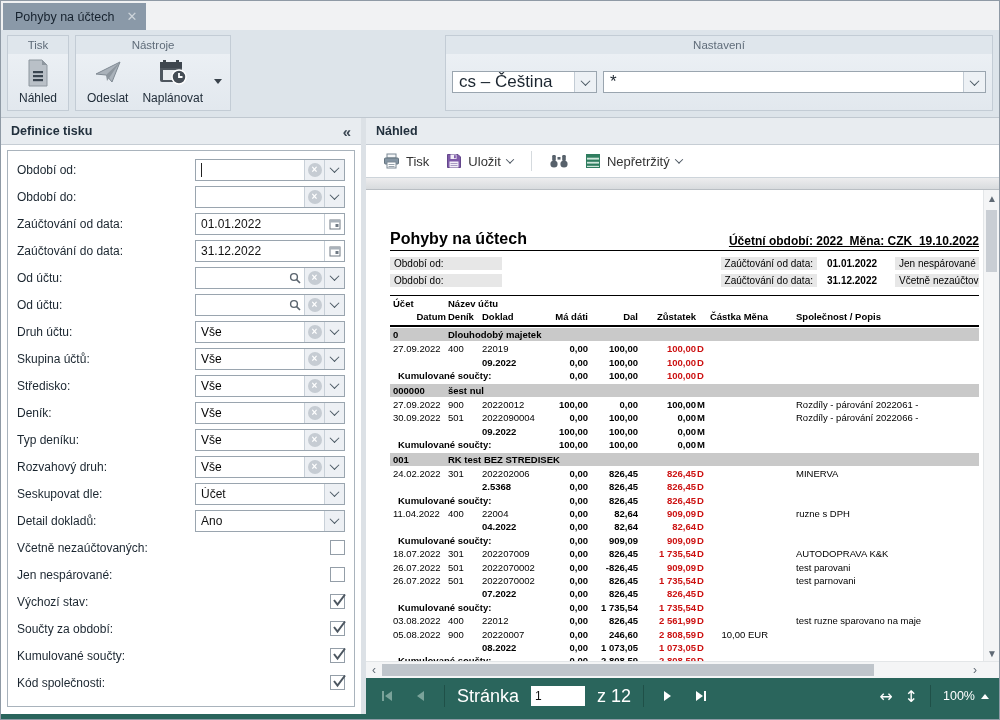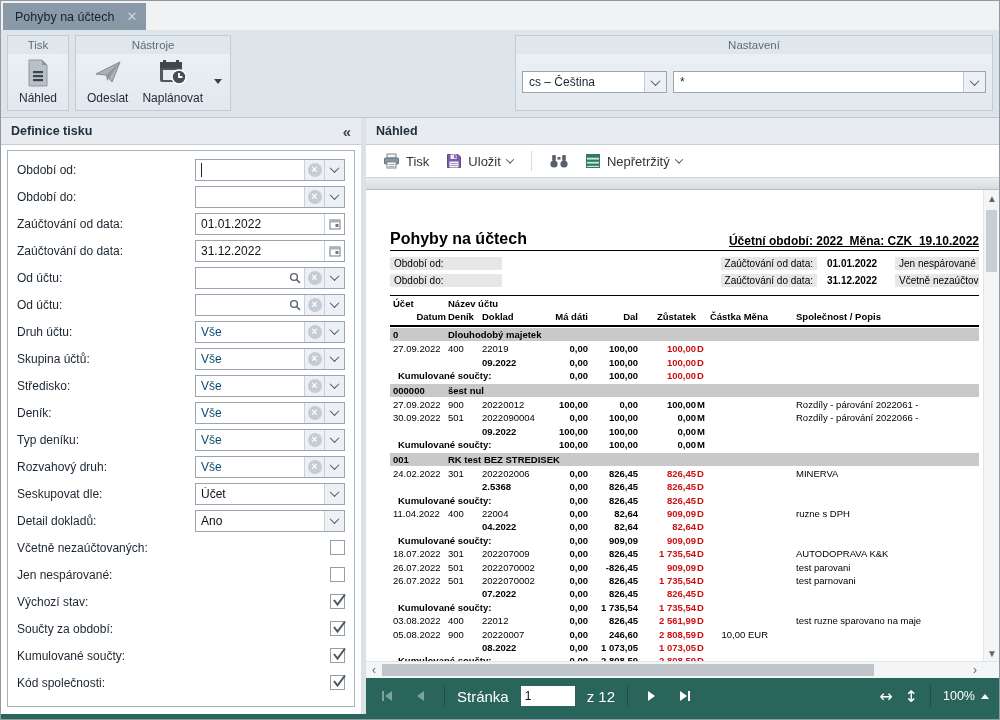--- a/index.html
+++ b/index.html
@@ -17,23 +17,23 @@
           padding:5px 6px 6px 6px;flex:none}
   .rgroup{border:1px solid #c3ccd5;background:linear-gradient(#eef2f6,#e2e8ee);display:flex;flex-direction:column}
   .rgroup-caption{height:18px;line-height:18px;text-align:center;font-size:11.5px;color:#5f6c79;background:#dfe6ec}
   .rgroup-body{flex:1;display:flex;align-items:stretch;padding:2px 4px 3px 4px}
   .rbtn{display:flex;flex-direction:column;align-items:center;justify-content:space-between;
         padding:3px 7px 2px 7px;font-size:12px;color:#222e3a;cursor:default}
   .rbtn svg{flex:none}
   .drop-arrow{width:0;height:0;border-left:4px solid transparent;border-right:4px solid transparent;
               border-top:5px solid #3a434c;align-self:center;margin:0 4px}
   .rspacer{flex:1}
-  .g-nastaveni{width:478px}
+  .g-nastaveni{width:548px}
   .g-nastaveni .rgroup-body{align-items:center;gap:6px;padding:0 6px}
-  .select{background:#fff;border:1px solid #9aa5af;height:22px;display:flex;align-items:center;font-size:12px;color:#1c2630}
+  .select{background:#fff;border:1px solid #9aa5af;height:22px;display:flex;align-items:center;font-size:17px;color:#1c2630}
   .select .val{flex:1;padding:0 6px;white-space:nowrap;overflow:hidden}
   .select .chev-seg{width:22px;align-self:stretch;border-left:1px solid #c3ccd5;background:#edf1f5;
                     display:grid;place-items:center}
   .sel-lang{width:145px}
   .sel-star{flex:1}
   .chevron{width:7px;height:7px;border-right:1.6px solid #4a5863;border-bottom:1.6px solid #4a5863;
            transform:rotate(45deg) translate(-1px,-1px)}
 
   
   .main{flex:1;display:flex;min-height:0}
@@ -46,21 +46,21 @@
                 font-size:12.5px;font-weight:bold;color:#22303d}
   .collapse-btn{font-size:15px;font-weight:bold;color:#3c4854;cursor:default}
 
   
   .lp-body{flex:1;position:relative;background:#fff;min-height:0}
   .fields-box{position:absolute;inset:5px 6px 7px 6px;border:1px solid #a9b3bc;padding-top:5px;overflow:hidden}
   .frow{display:flex;align-items:center;height:27px;padding:0 9px}
   .flabel{flex:1;font-size:12px;color:#1b2630;white-space:nowrap;overflow:hidden}
   .ctl{width:150px;height:22px;border:1px solid #9aa5af;background:#fff;display:flex;align-items:center;flex:none}
   .cval{flex:1;font-size:12px;color:#111;padding:0 5px;white-space:nowrap;overflow:hidden}
-  .cval.ph{color:#0c4a6e}
+  .cval.ph{color:#000000}
   .caret{display:inline-block;width:1px;height:14px;background:#222;vertical-align:middle}
   .seg{width:20px;align-self:stretch;display:grid;place-items:center;border-left:1px solid #c8d0d8;background:#edf0f4;flex:none}
   .seg.white{background:#fff}
   .search-hold{width:18px;display:grid;place-items:center;flex:none}
   .clear-circle{width:14px;height:14px;border-radius:50%;background:#c6ccd3;color:#fff;font-size:10px;
                 line-height:14px;text-align:center;font-weight:bold}
   .cb{width:15px;height:15px;border:1px solid #949ea8;background:#fff;position:relative;flex:none}
   .cb svg{position:absolute;left:0;top:-2px}
 
   
@@ -119,21 +119,21 @@
   .hscroll{height:17px;flex:none;background:#f4f5f6;border-top:1px solid #e3e6e8;position:relative}
   .hthumb{position:absolute;top:2px;bottom:2px;left:16px;width:492px;background:#bfc5cb}
   .harrow{position:absolute;top:0;bottom:0;width:16px;display:grid;place-items:center;color:#5f6974;font-size:12px}
   .harrow.left{left:0}
   .harrow.right{right:16px}
 
   
   .pagebar{height:36px;flex:none;background:#2a655c;display:flex;align-items:center;padding:0 10px;gap:12px;color:#fff}
   .pgbtn{width:22px;height:22px;display:grid;place-items:center;cursor:default}
   .pgsep{width:1px;height:22px;background:#1f5048}
-  .pglabel{font-size:15px}
+  .pglabel{font-size:18px}
   .pginput{width:54px;height:20px;border:none;background:#fff;font-size:12px;padding:0 4px;color:#111;
            font-family:"Liberation Sans",sans-serif}
   .pgspacer{flex:1}
   .fit-ic{font-family:"DejaVu Sans",sans-serif;font-size:16px;color:#fff;cursor:default}
   .zoomctl{display:flex;align-items:center;gap:6px;font-size:12.5px;cursor:default}
   .up-tri{width:0;height:0;border-left:4px solid transparent;border-right:4px solid transparent;border-bottom:5px solid #fff}
 
   .bottom-edge{height:5px;flex:none;background:#2a655c}
 </style>
 </head>

